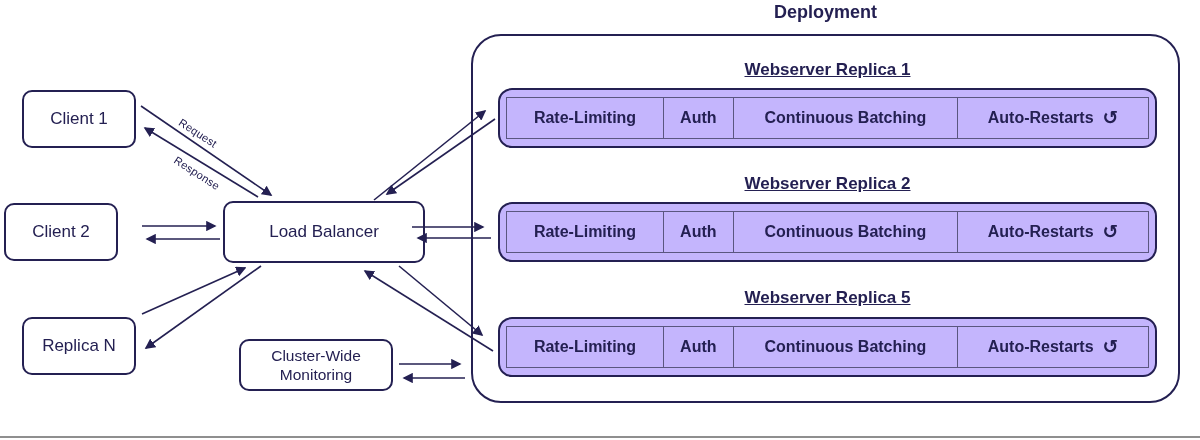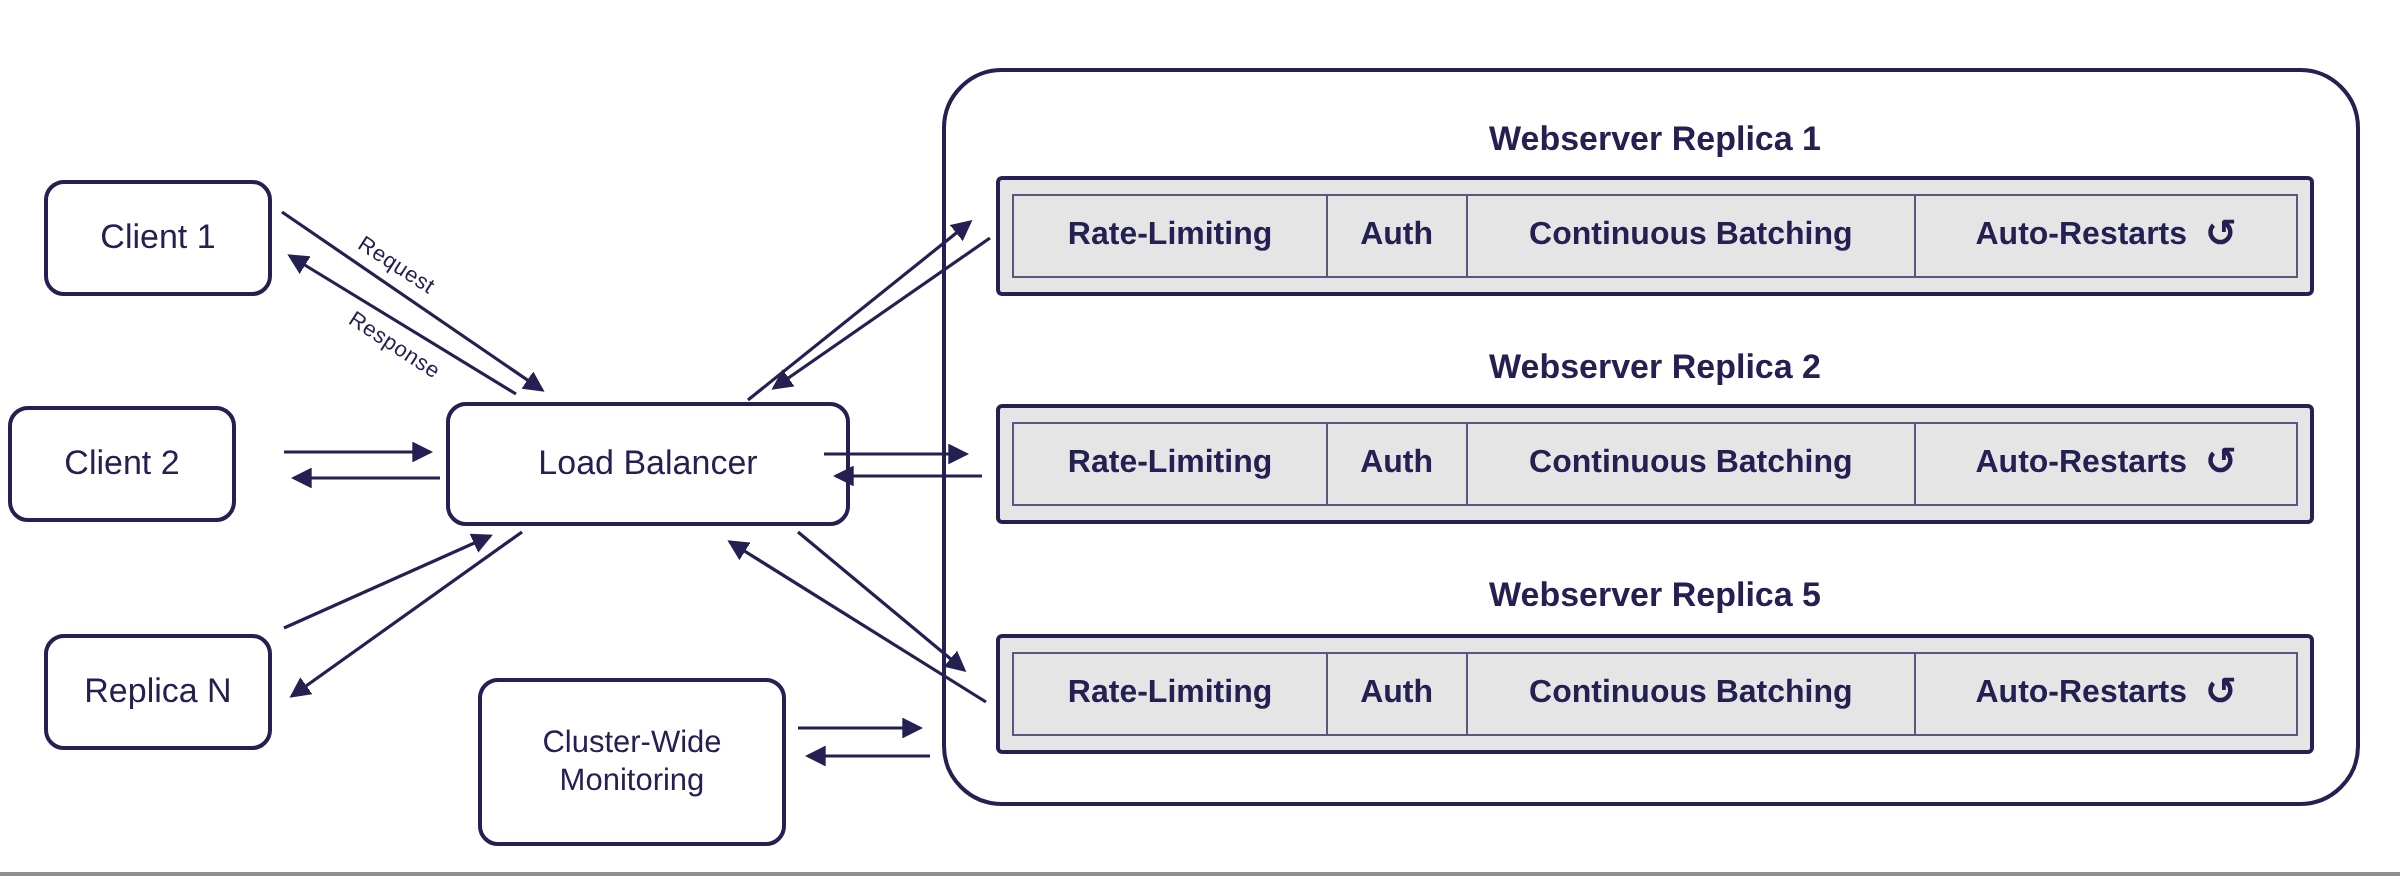--- a/index.html
+++ b/index.html
@@ -38,28 +38,29 @@
     text-align:center;
     font-weight:bold;font-size:18px;
     z-index:2;
   }
   .replica-title{
     position:absolute;
     left:498px;width:659px;
     text-align:center;
     font-weight:bold;font-size:17px;
     z-index:2;
+    text-decoration:underline;
   }
   .replica-box{
     position:absolute;
     left:498px;width:659px;height:60px;
     box-sizing:border-box;
     border:2.5px solid #242052;
-    border-radius:3px;
-    background:#e5e5e5;
+    border-radius:14px;
+    background:#c4b5fd;
     z-index:2;
   }
   .replica-inner{
     position:absolute;
     left:6px;right:6px;top:7px;bottom:7px;
     border:1.5px solid #5a5680;
     display:flex;
     box-sizing:border-box;
   }
   .cell{
@@ -95,37 +96,38 @@
     position:absolute;
     left:0;top:436px;width:1200px;height:2px;
     background:#8f8f8f;
   }
 </style>
 </head>
 <body>
 
 <div class="canvas">
 
+  <div class="dep-title">Deployment</div>
   <div class="deployment-box"></div>
 
   <div class="node" style="left:22px;top:90px;width:114px;height:58px">
     <span>Client 1</span>
   </div>
   <div class="node" style="left:4px;top:203px;width:114px;height:58px">
     <span>Client 2</span>
   </div>
   <div class="node" style="left:22px;top:317px;width:114px;height:58px">
     <span>Replica N</span>
   </div>
 
   <div class="node" style="left:223px;top:201px;width:202px;height:62px">
     <span>Load Balancer</span>
   </div>
 
-  <div class="node" style="left:239px;top:339px;width:154px;height:84px">
+  <div class="node" style="left:239px;top:339px;width:154px;height:52px">
     <span class="two-line">
       <span>Cluster-Wide</span>
       <span>Monitoring</span>
     </span>
   </div>
 
   <div class="replica-title" style="top:60px">Webserver Replica 1</div>
   <div class="replica-box" style="top:88px">
     <div class="replica-inner">
       <div class="cell" style="width:24.5%">

